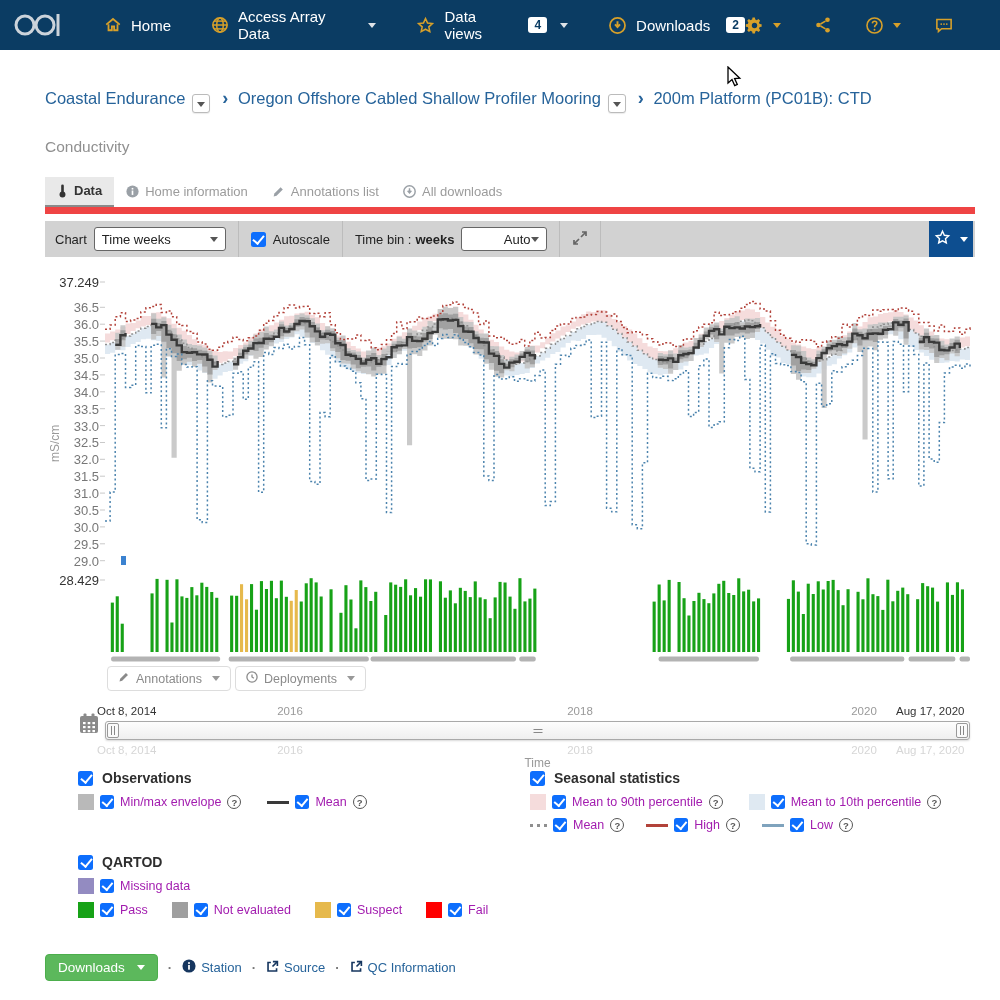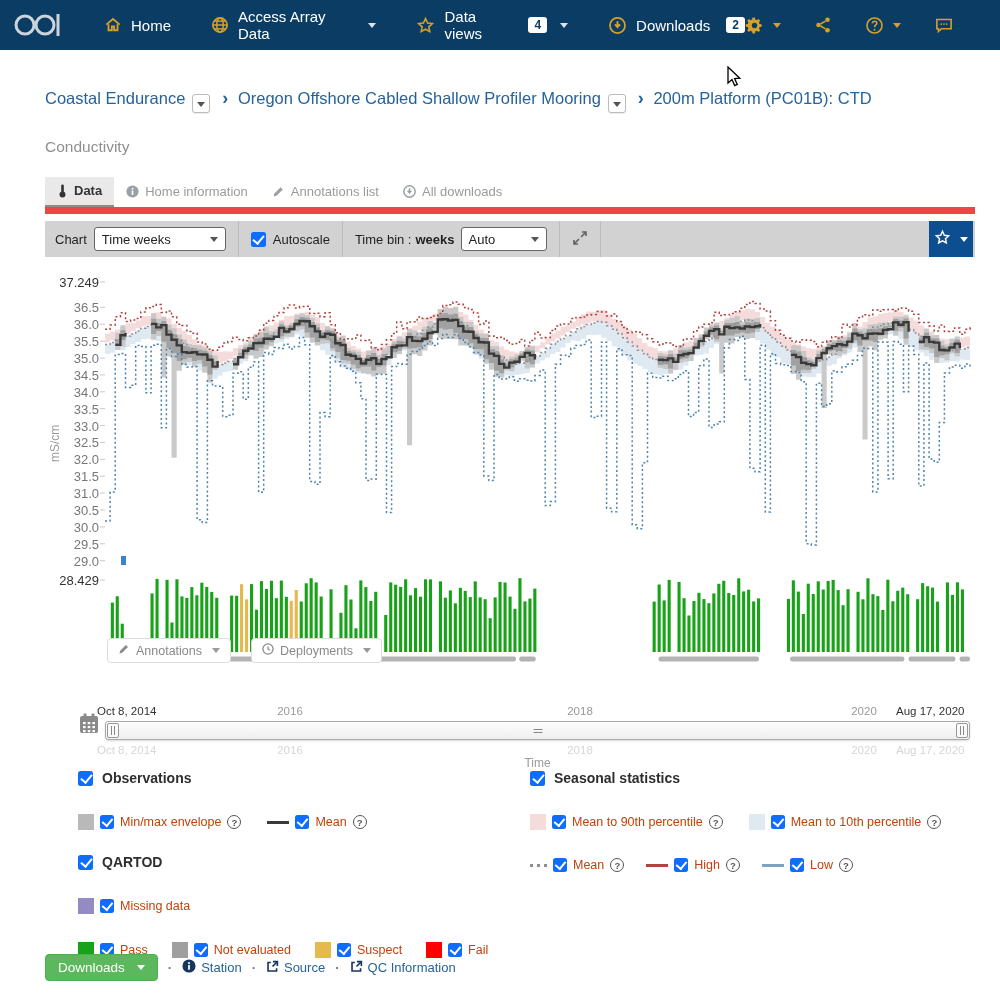--- a/index.html
+++ b/index.html
@@ -63,21 +63,21 @@
   #yaxis { position:absolute; left:0; top:0; width:99px; height:700px; }
   .ytick { position:absolute; right:0; font-size:13px; color:#777; }
   .ytick.bound { color:#333; }
   #ylab { position:absolute; left:48px; top:462px; transform:rotate(-90deg);
     transform-origin:0 0; font-size:12px; color:#999; }
   #plot { position:absolute; left:100px; top:270px; }
   #annotation-marker { position:absolute; left:121px; top:556px; width:5px; height:9px;
     background:#3b82d0; }
 
   
-  #chart-btns { position:absolute; left:107px; top:638px; display:flex; gap:20px;align-items:center; }
+  #chart-btns { position:absolute; left:107px; top:666px; display:flex; gap:4px;align-items:center; }
   .cbtn { border:1px solid #ddd; border-radius:4px; background:#fff; color:#8a8a8a;
     font-size:12.5px; padding:4px 10px; display:inline-flex; align-items:center; gap:6px; cursor:pointer; }
 
   
   #calendar-btn { position:absolute; left:79px; top:713px; background:none; border:none;
     color:#8a8a8a; cursor:pointer; }
   .sl-label { position:absolute; font-size:11.5px; color:#333; white-space:nowrap; }
   .sl-label.year { color:#999; transform:translateX(-50%); }
   .sl-label.ghost { color:#d6d6d6; }
   #sl-track { position:absolute; left:105px; top:721px; width:865px; height:19px;
@@ -87,21 +87,21 @@
     border:1px solid #999; border-radius:2px; display:flex; align-items:center; justify-content:center; cursor:ew-resize; }
   .sl-handle.l { left:1px; } .sl-handle.r { right:1px; }
   .grip-v { width:4px; height:9px; border-left:1px solid #888; border-right:1px solid #888; }
   .grip-h { position:absolute; left:50%; top:50%; transform:translate(-50%,-50%);
     width:9px; height:4px; border-top:1px solid #888; border-bottom:1px solid #888; cursor:grab; }
   #time-label { position:absolute; left:105px; top:756px; width:865px; text-align:center;
     font-size:12px; color:#999; }
 
   
   .leg-header { display:flex; align-items:center; gap:9px; font-size:14px; font-weight:bold; color:#2e2e2e; }
-  .leg-row { display:flex; align-items:center; margin-top:28px; font-size:12.5px; color:#c2410c; }
+  .leg-row { display:flex; align-items:center; margin-top:8px; font-size:12.5px; color:#a21caf; }
   .leg-item { display:flex; align-items:center; gap:6px; }
   .sw { width:16px; height:16px; display:inline-block; flex:none; }
   .line-sw { width:22px; height:0; border-top:3px solid #3a3a3a; display:inline-block; flex:none; }
   .dot-sw { width:17px; height:0; border-top:3px dotted #8f8f8f; display:inline-block; flex:none; }
   .help { width:14px; height:14px; border:1.3px solid #555; border-radius:50%; display:inline-flex;
     align-items:center; justify-content:center; font-size:9.5px; color:#555; font-weight:bold;
     flex:none; cursor:pointer; }
   .help::after { content:"?"; }
   #leg-obs { position:absolute; left:78px; top:770px; }
   #leg-seasonal { position:absolute; left:530px; top:770px; }
@@ -270,21 +270,21 @@
     <span class="sel" style="width:132px;">
       <span>Time weeks</span>
       <span class="caret dark"></span>
     </span>
     <span class="vdiv"></span>
     <span class="cb"></span>
     <span style="margin-left:7px;">Autoscale</span>
     <span class="vdiv"></span>
     <span>Time bin :</span>
     <b style="margin:0 6px 0 4px;">weeks</b>
-    <span class="sel" style="width:86px;">
+    <span class="sel" style="width:86px;justify-content:flex-end;">
       <span>Auto</span>
       <span class="caret dark"></span>
     </span>
     <span class="vdiv"></span>
     <button id="expand-btn">
       <span><svg width="16" height="16" viewBox="0 0 16 16">
             <path d="M10 2h4v4M14 2L9 7M6 14H2v-4M2 14l5-5" fill="none" stroke="currentColor" stroke-width="1.7"></path>
           </svg></span>
     </button>
     <span class="vdiv"></span>

